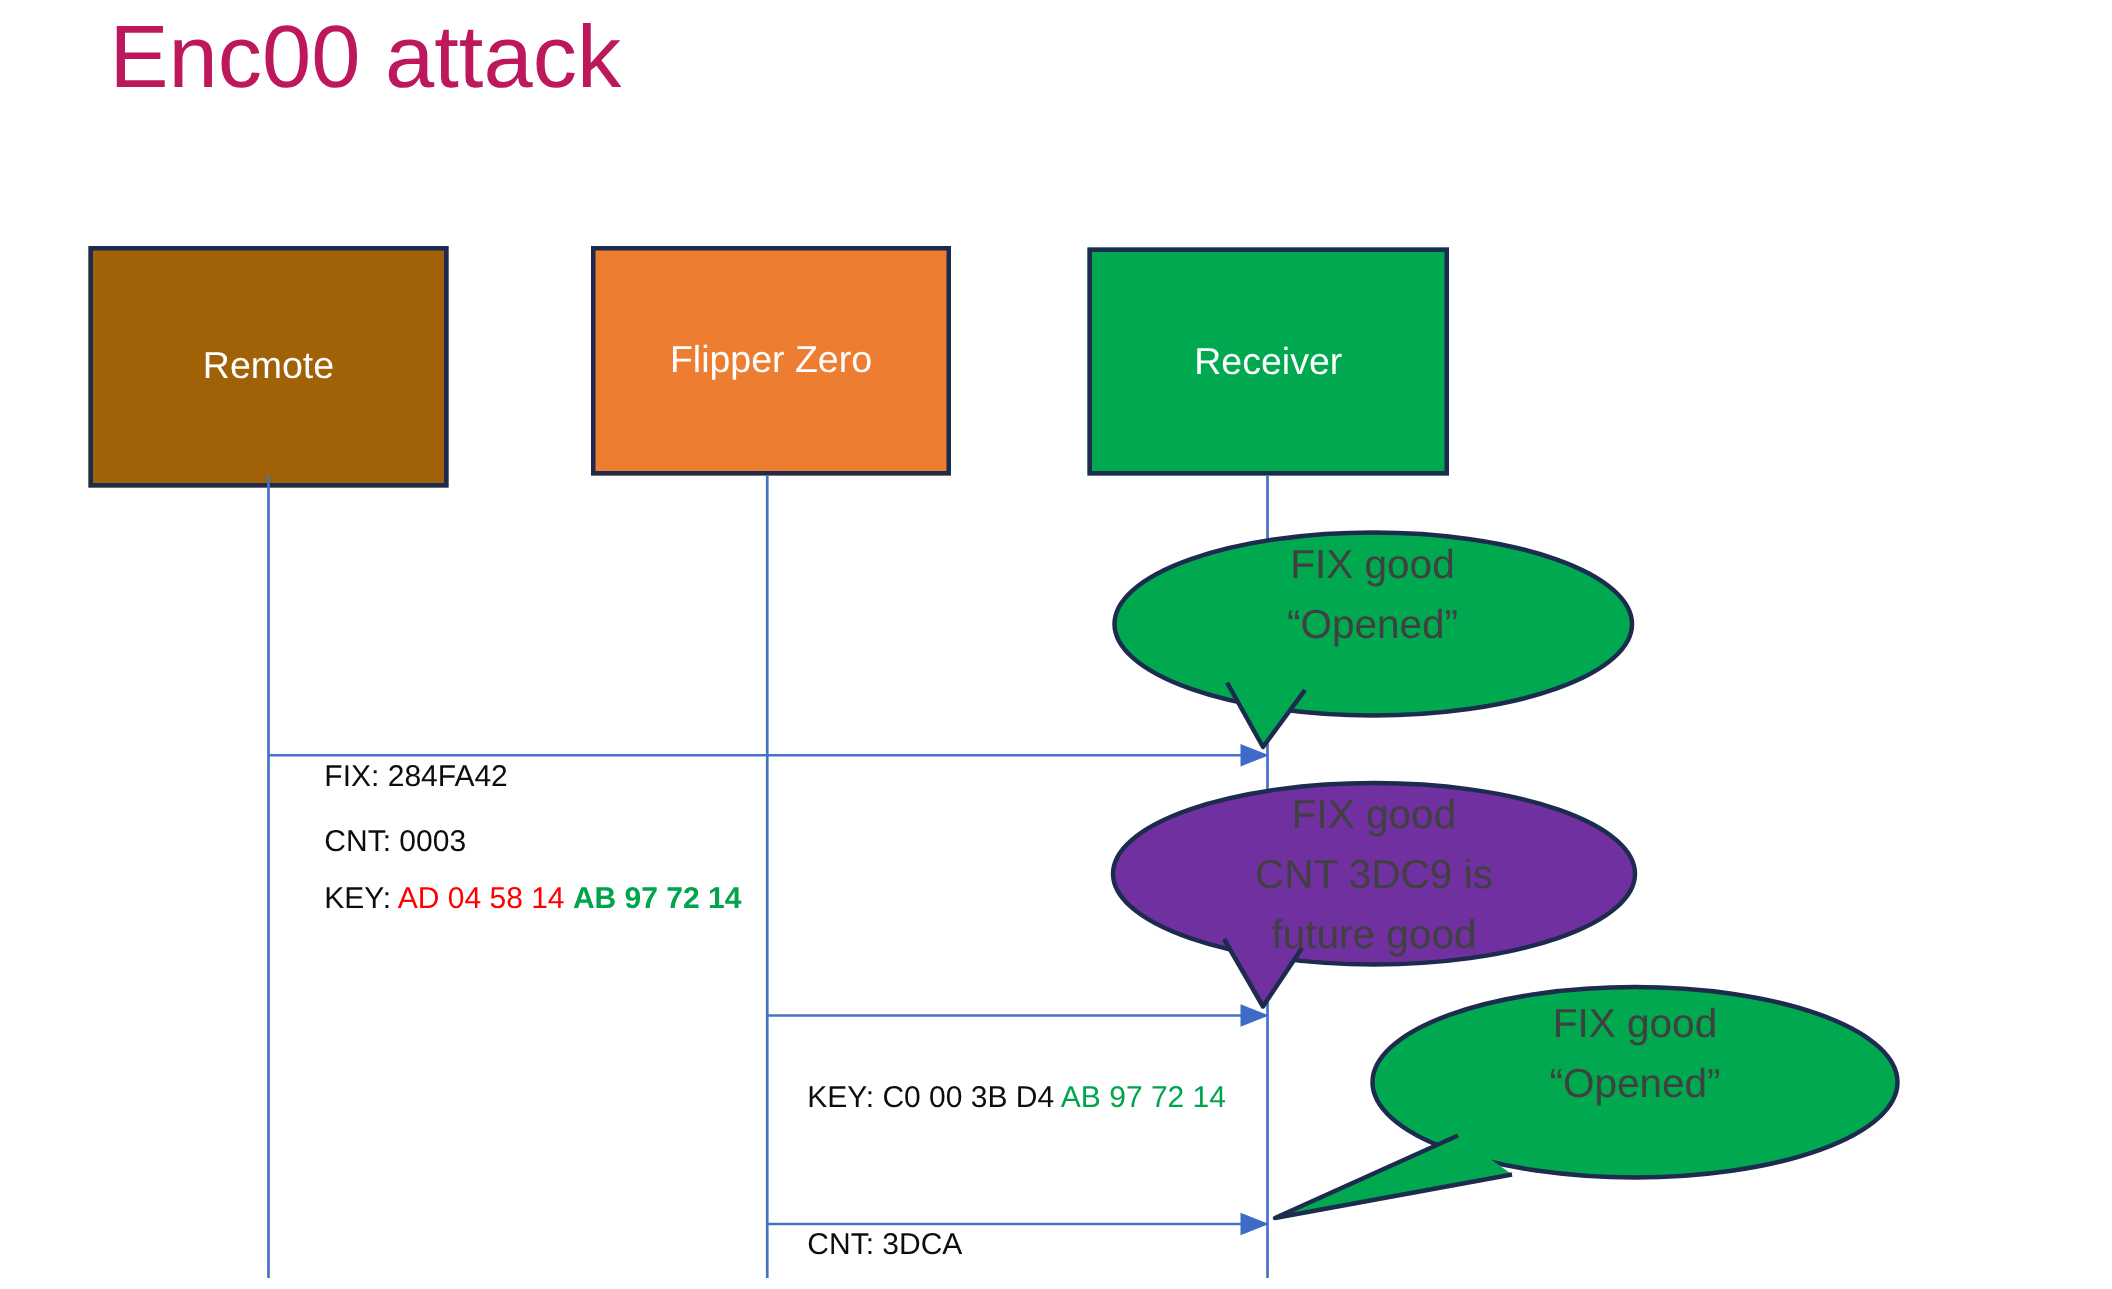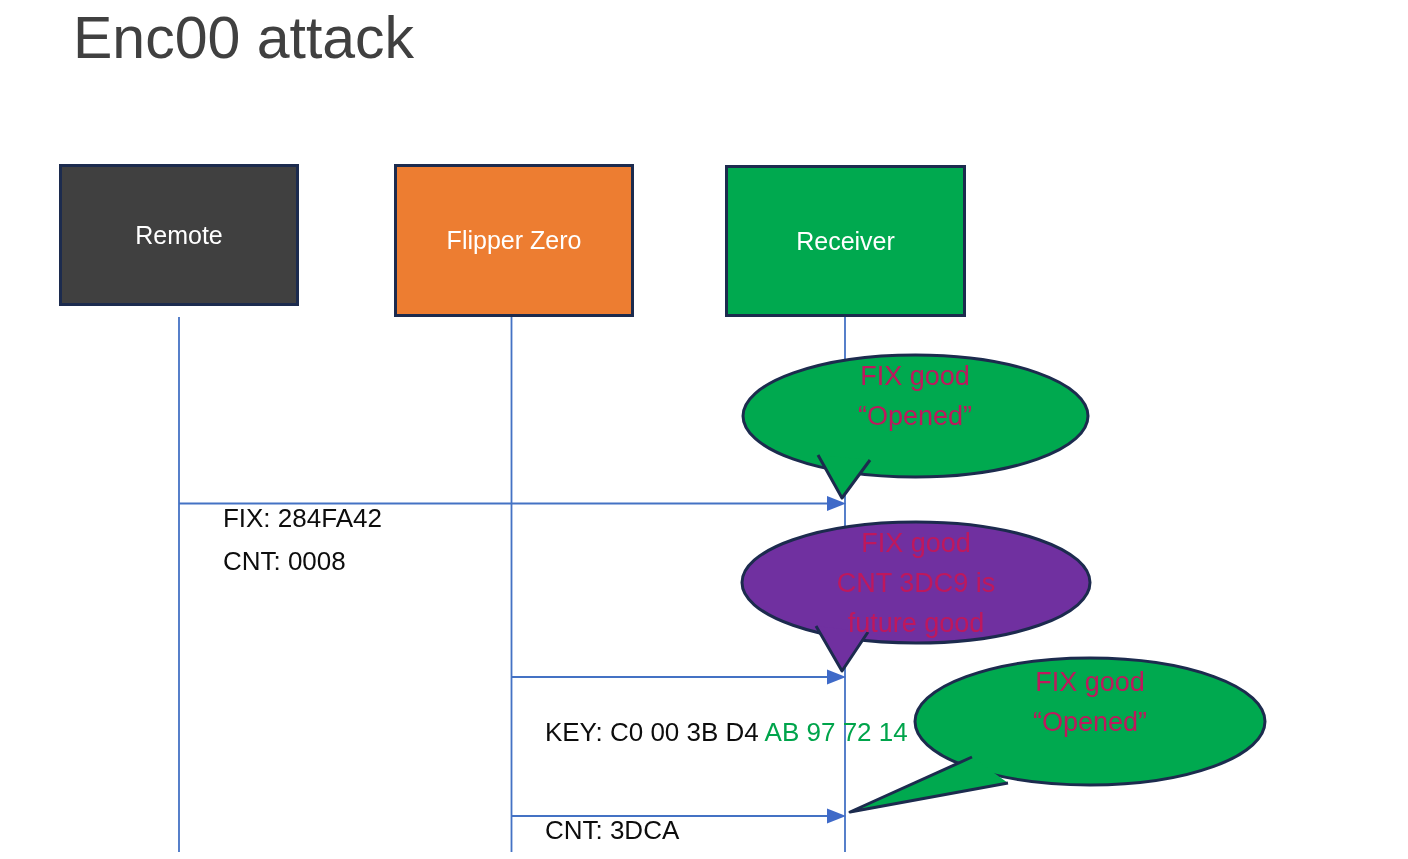--- a/index.html
+++ b/index.html
@@ -5,46 +5,46 @@
   html,body{margin:0;padding:0;background:#fff;}
   .slide{
     position:relative;
     width:1408px;height:859px;
     background:#ffffff;
     overflow:hidden;
     font-family:"Liberation Sans", sans-serif;
   }
   .title{
     position:absolute;left:73px;top:4px;
-    font-size:59px;font-weight:300;color:#404040;
+    font-size:59px;font-weight:300;color:#be185d;
     letter-spacing:0px;margin:0;
   }
   .actor{
     position:absolute;
     border:3px solid #1c2b4e;
     box-sizing:border-box;
     display:flex;align-items:center;justify-content:center;
     color:#ffffff;font-size:25px;
   }
-  .actor-remote{left:59px;top:164px;width:240px;height:142px;background:#404040;}
+  .actor-remote{left:59px;top:164px;width:240px;height:161px;background:#a16207;}
   .actor-flipper{left:394px;top:164px;width:240px;height:153px;background:#ed7d31;}
   .actor-receiver{left:725px;top:165px;width:241px;height:152px;background:#00a94f;}
   .diagram-layer{position:absolute;left:0;top:0;width:1408px;height:859px;}
   .msg{
     position:absolute;
-    font-size:26px;color:#0d0d0d;
+    font-size:20px;color:#0d0d0d;
     white-space:pre;line-height:32px;
   }
   .msg .red{color:#ff0000;}
   .msg .green{color:#00a44b;}
   .msg .bold{font-weight:bold;}
   .callout-text{
     position:absolute;width:344px;
     display:flex;flex-direction:column;
-    color:#be185d;font-size:27px;line-height:40px;
+    color:#404040;font-size:27px;line-height:40px;
     text-align:center;
   }
 </style>
 </head>
 <body>
 
 <div class="slide">
 
   <h1 class="title">Enc00 attack</h1>
 
@@ -80,21 +80,24 @@
     <path d="M816 626 L842 671 L868 632" stroke="#1c2b4e" stroke-width="3" stroke-linejoin="round" fill="#7030A0"></path>
 
     <ellipse cx="1090" cy="721.5" rx="175" ry="63.5" stroke="#1c2b4e" stroke-width="3" fill="#00A94F"></ellipse>
     <path d="M972 757 L850 812 L1008 783" stroke="#1c2b4e" stroke-width="3" stroke-linejoin="round" fill="#00A94F"></path>
   </svg>
 
   <div class="msg" style="left:194px;top:470px;">
     <span>FIX: 284FA42</span>
   </div>
   <div class="msg" style="left:194px;top:513px;">
-    <span>CNT: 0008</span>
+    <span>CNT: 0003</span>
+  </div>
+  <div class="msg" style="left:194px;top:551px;">
+    <span>KEY: </span><span class="red">AD 04 58 14 </span><span class="green bold">AB 97 72 14</span>
   </div>
 
   <div class="msg" style="left:516px;top:684px;">
     <span>KEY: C0 00 3B D4 </span><span class="green">AB 97 72 14</span>
   </div>
 
   <div class="msg" style="left:516px;top:782px;">
     <span>CNT: 3DCA</span>
   </div>
   <div class="msg" style="left:516px;top:822px;">

